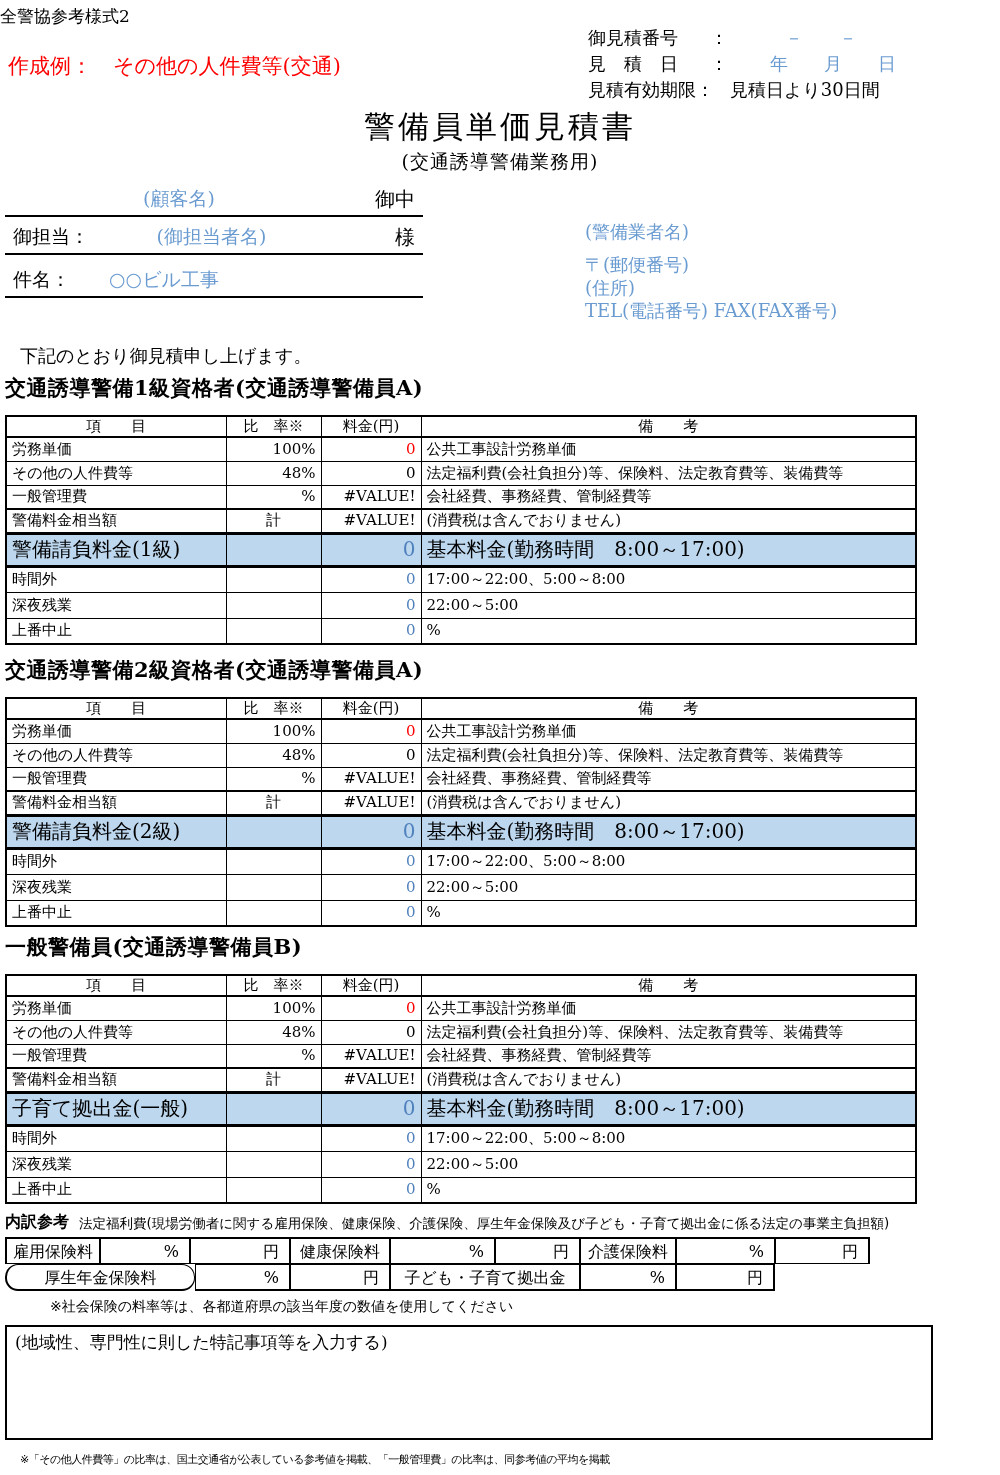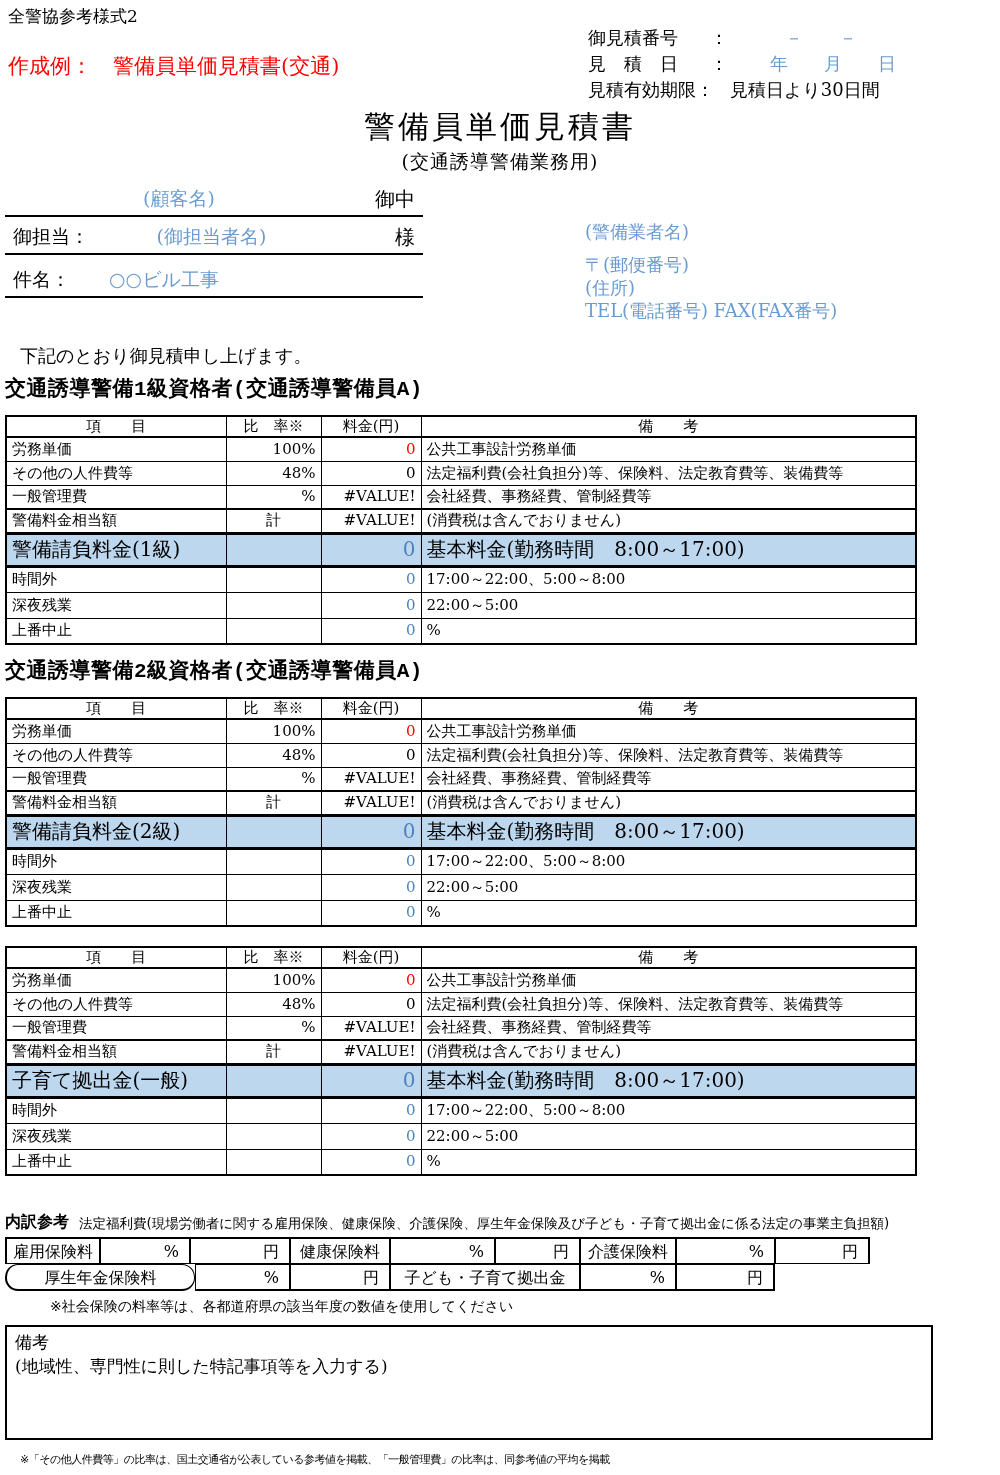--- a/index.html
+++ b/index.html
@@ -9,21 +9,21 @@
   html,body{background:#fff;}
   body{
     width:1000px; height:1475px; position:relative;
     font-family:"DejaVu Serif","Liberation Serif",serif;
     color:#000; overflow:hidden;
   }
   .abs{position:absolute;}
   .gothic{font-family:"DejaVu Sans","Liberation Sans",sans-serif;}
 
   
-  .form-code{left:8px; top:5px; font-size:17px;}
+  .form-code{left:0; top:5px; font-size:17px;}
   .example-label{left:8px; top:52px; font-size:21px; color:var(--red);}
 
   .meta{left:588px; top:26px; width:380px; font-size:18px;}
   .meta-row{display:flex; align-items:baseline; height:26px;}
   .meta-label{display:inline-block; width:122px;}
   .meta-colon{display:inline-block; width:20px;}
   .meta-value{color:var(--placeholder);}
   .meta-row.r1 .meta-value{margin-left:55px;}
   .meta-row.r2 .meta-value{margin-left:40px;}
   .meta-row.r3 .meta-label{width:142px;}
@@ -47,21 +47,21 @@
   .client-line.l3 .center-ph{right:100px;}
 
   
   .vendor{left:585px; top:220px; color:var(--placeholder); font-size:18px; line-height:23px;}
   .vendor .v-name{margin-bottom:10px;}
 
   .greeting{left:20px; top:344px; font-size:18px;}
 
   
   .qsec{left:5px; width:912px;}
-  .sec-title{font-size:21px; font-weight:bold; letter-spacing:.5px;font-family:Liberation Mono, monospace;}
+  .sec-title{font-size:21px; font-weight:bold; letter-spacing:.5px;}
   .qtable{border-collapse:collapse; table-layout:fixed; width:910px; margin-top:13px;
     border:2px solid #000;}
   .qtable td{border:1px solid #000; padding:0 5px; font-size:15px; line-height:1.25;
     overflow:hidden; white-space:nowrap;}
   .qtable tr.thead td{height:21px; text-align:center; border-bottom:2px solid #000;}
   .qtable tr.datarow td{height:24px;}
   .qtable tr.subtotal td{border-top:2px solid #000;}
   .qtable tr.total td{background:var(--highlight); height:33px; font-size:20px;
     border-top:3px solid #000; border-bottom:3px solid #000;}
   .qtable tr.extrarow td{height:26px;}
@@ -91,21 +91,21 @@
   
   .remarks-box{left:5px; top:1325px; width:928px; height:115px;
     border:2.5px solid #000; padding:3px 8px; font-size:17px; line-height:24px;}
 
   .footer-note{left:20px; top:1452px; font-size:11px; letter-spacing:-0.5px;}
 </style>
 </head>
 <body>
 
 <div class="abs form-code">全警協参考様式2</div>
-<div class="abs example-label">作成例：　警備員単価見積書(交通)</div>
+<div class="abs example-label">作成例：　その他の人件費等(交通)</div>
 
 <div class="abs meta">
   <div class="meta-row r1">
     <span class="meta-label">御見積番号</span>
     <span class="meta-colon">：</span>
     <span class="meta-value">－　　－</span>
   </div>
   <div class="meta-row r2">
     <span class="meta-label">見　積　日</span>
     <span class="meta-colon">：</span>
@@ -275,20 +275,21 @@
       <td>上番中止</td>
       <td class="c-ratio"></td>
       <td class="c-price v-blue">0</td>
       <td>%</td>
     </tr>
   </tbody>
     </table>
 </div>
 
 <div class="abs qsec sec2">
+  <div class="sec-title">一般警備員(交通誘導警備員B)</div>
   <table class="qtable">
     <colgroup>
         <col style="width:220px">
         <col style="width:95px">
         <col style="width:100px">
         <col style="width:495px">
       </colgroup>
     <tbody>
         <tr class="thead">
       <td>項　　目</td>
@@ -371,17 +372,16 @@
     <div class="bd-cell bd-unit" style="width:100px">円</div>
     <div class="bd-cell bd-label" style="width:190px">子ども・子育て拠出金</div>
     <div class="bd-cell bd-unit" style="width:96px">%</div>
     <div class="bd-cell bd-unit" style="width:99px">円</div>
   </div>
 </div>
 
 <div class="abs breakdown-note gothic">※社会保険の料率等は、各都道府県の該当年度の数値を使用してください</div>
 
 <div class="abs remarks-box">
-  <div>備考</div>
   <div>(地域性、専門性に則した特記事項等を入力する)</div>
 </div>
 
 <div class="abs footer-note gothic">※「その他人件費等」の比率は、国土交通省が公表している参考値を掲載、「一般管理費」の比率は、同参考値の平均を掲載</div>
 
 </body></html>

